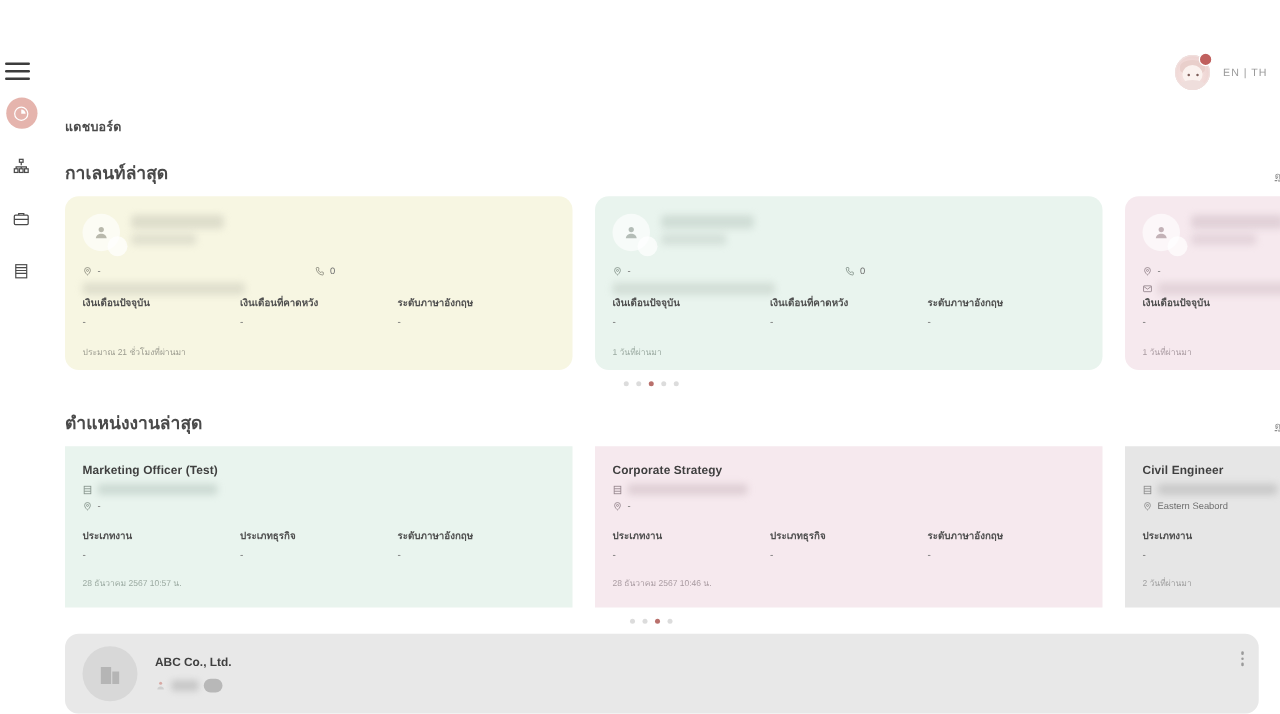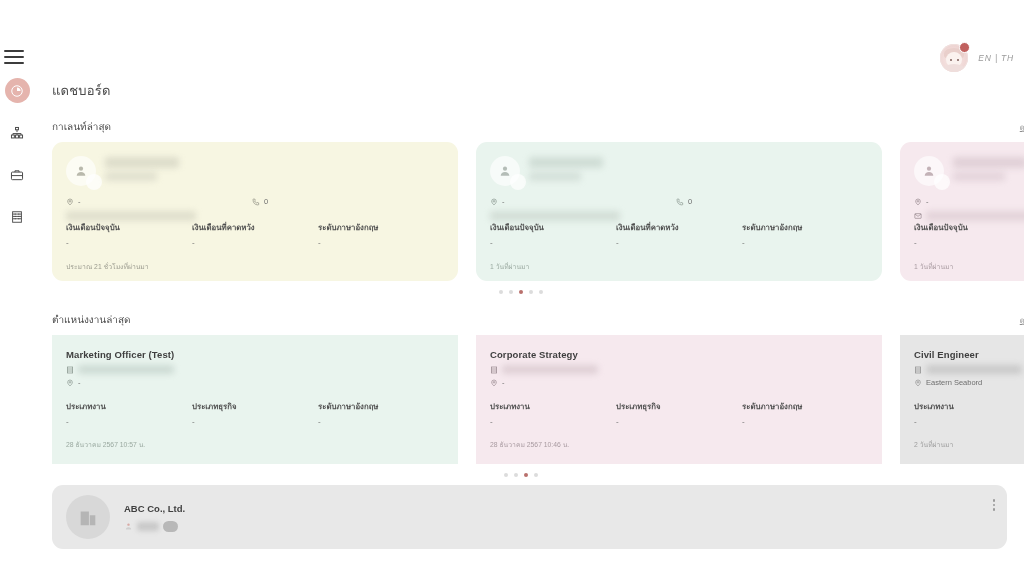--- a/index.html
+++ b/index.html
@@ -67,46 +67,46 @@
   .avatar .eye.l { left: 10px; } .avatar .eye.r { left: 17px; }
   .avatar .body {
     position: absolute; left: 3px; bottom: -3px; width: 22px; height: 11px;
     border-radius: 50% 50% 0 0; background: #efdedc;
   }
   .badge {
     position: absolute; right: -2px; top: -2px;
     width: 11px; height: 11px; border-radius: 50%;
     background: #c0605e; border: 1.5px solid #fff;
   }
-  .langs { font-size: 8.5px; color: #9a9a9a; letter-spacing: 0.8px; font-style: italic; }
+  .langs { font-size: 8.5px; color: #9a9a9a; letter-spacing: 0.8px; }
 
   
   .sidebar {
     position: absolute; left: 0; top: 78px; width: 34px;
     display: flex; flex-direction: column; align-items: center; gap: 17px;
   }
   .nav-item {
     width: 25px; height: 25px; border-radius: 50%;
     display: flex; align-items: center; justify-content: center;
     cursor: pointer;
   }
   .nav-item.active { background: #e5b4ad; }
   .nav-item svg { display: block; }
 
   
   .content { position: absolute; left: 34px; top: 78px; right: 0; bottom: 0; }
   .page-title {
-    font-size: 13px; color: #4a4a4a; font-weight: 400;
-    margin: 2px 0 0 18px; letter-spacing: .2px;
+    font-size: 10px; color: #4a4a4a; font-weight: 700;
+    margin: 16px 0 0 18px; letter-spacing: .2px;
   }
   .section-head {
     display: flex; align-items: baseline; justify-content: space-between;
     padding: 0 0 0 18px; margin-top: 18px;
   }
-  .section-title { font-size: 10px; font-weight: 400; color: #4a4a4a; }
+  .section-title { font-size: 14px; font-weight: 700; color: #4a4a4a; }
   .see-all {
     font-size: 7.5px; color: #8d8d8d; text-decoration: underline;
     margin-right: -24px; cursor: pointer; white-space: nowrap;
   }
 
   
   .carousel { position: relative; margin-top: 8px; padding-left: 18px; }
   .track { display: flex; gap: 18px; }
 
   .card {

